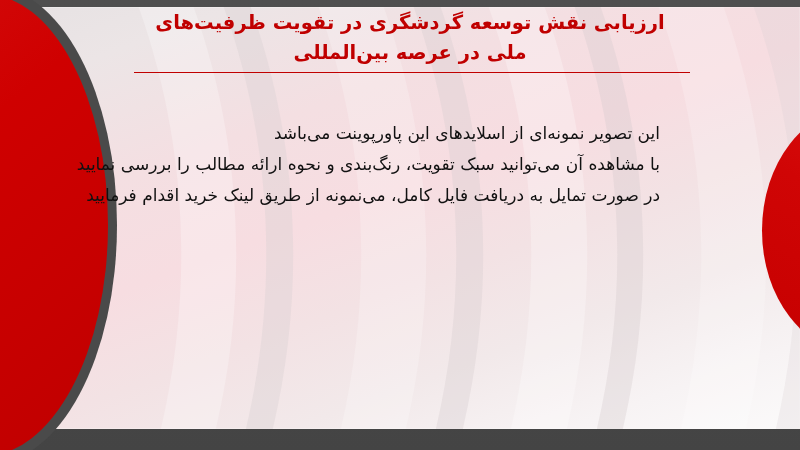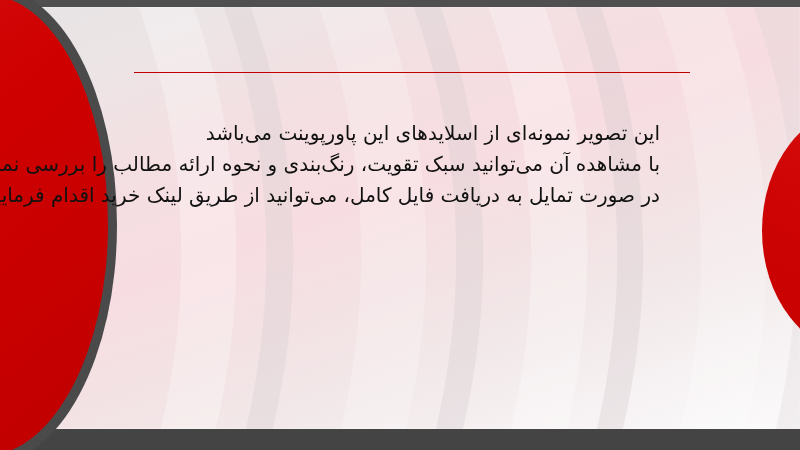--- a/index.html
+++ b/index.html
@@ -114,21 +114,21 @@
   .body-block {
     position: absolute;
     right: 140px;
     top: 118px;
     width: 520px;
     text-align: right;
     direction: rtl;
   }
   .body-line {
     color: #111111;
-    font-size: 20px;
+    font-size: 17px;
     line-height: 31px;
     white-space: nowrap;
     direction: rtl;
     text-align: right;
   }
 </style>
 </head>
 <body>
 
 <div id="slide">
@@ -153,22 +153,26 @@
       <path d="M 640 -40 C 710 120 720 300 670 470 L 735 470 C 785 300 775 120 705 -40 Z" fill="#ffffff" opacity="0.22"></path>
       <path d="M 735 -40 C 805 120 815 300 765 470 L 800 470 L 800 -40 Z" fill="#d6cdcf" opacity="0.30"></path>
     </g>
   </svg>
 
   <div class="left-lens-border"></div>
   <div class="left-lens"></div>
 
   <div class="right-ellipse"></div>
 
+  <div class="title-block">
+    <div class="title-line">ارزیابی نقش توسعه گردشگری در تقویت ظرفیت‌های</div>
+    <div class="title-line">ملی در عرصه بین‌المللی</div>
+  </div>
 
   <div class="title-rule"></div>
 
   <div class="body-block">
     <div class="body-line">این تصویر نمونه‌ای از اسلایدهای این پاورپوینت می‌باشد</div>
     <div class="body-line">با مشاهده آن می‌توانید سبک تقویت، رنگ‌بندی و نحوه ارائه مطالب را بررسی نمایید</div>
-    <div class="body-line">در صورت تمایل به دریافت فایل کامل، می‌توانید از طریق لینک خرید اقدام فرمایید</div>
+    <div class="body-line">در صورت تمایل به دریافت فایل کامل، می‌نمونه از طریق لینک خرید اقدام فرمایید</div>
   </div>
 
 </div>
 
 </body></html>

